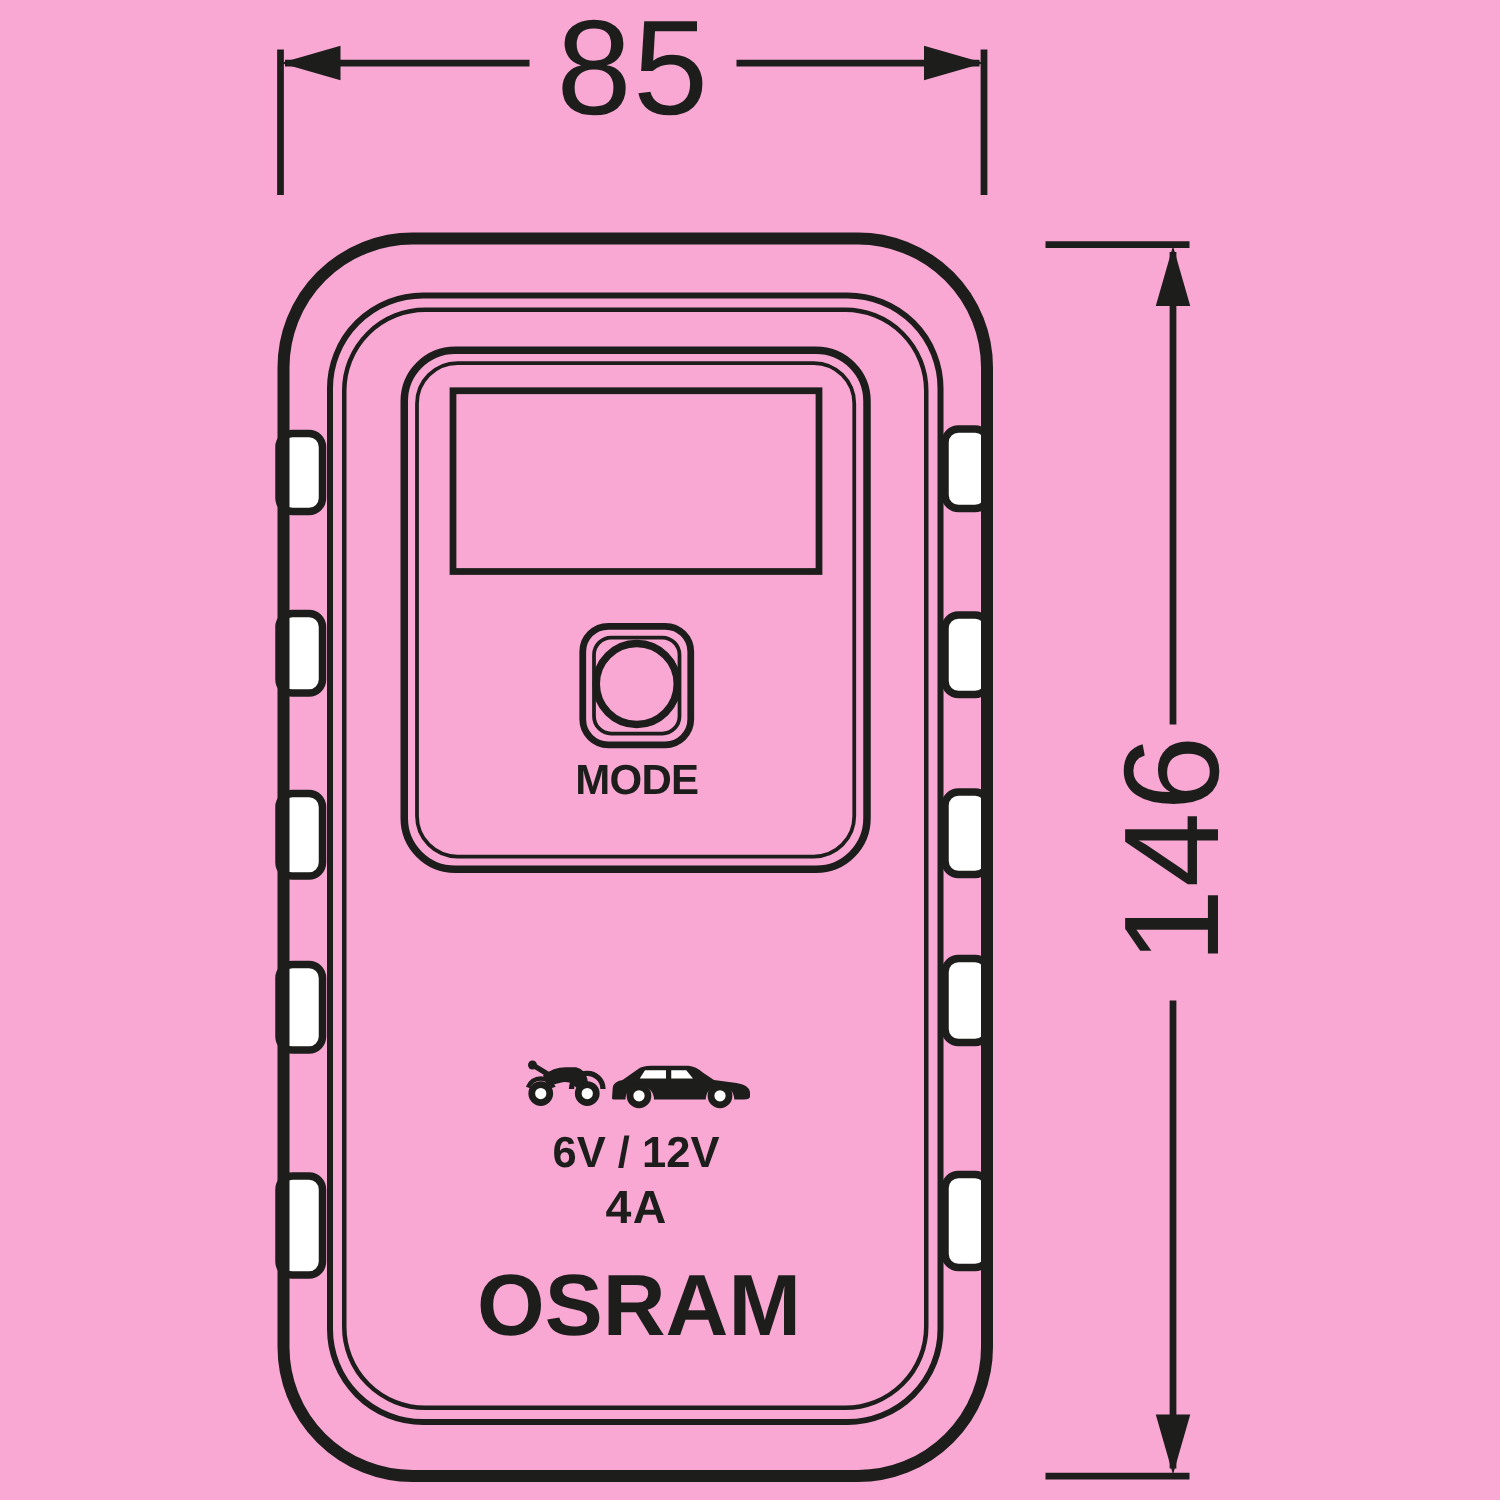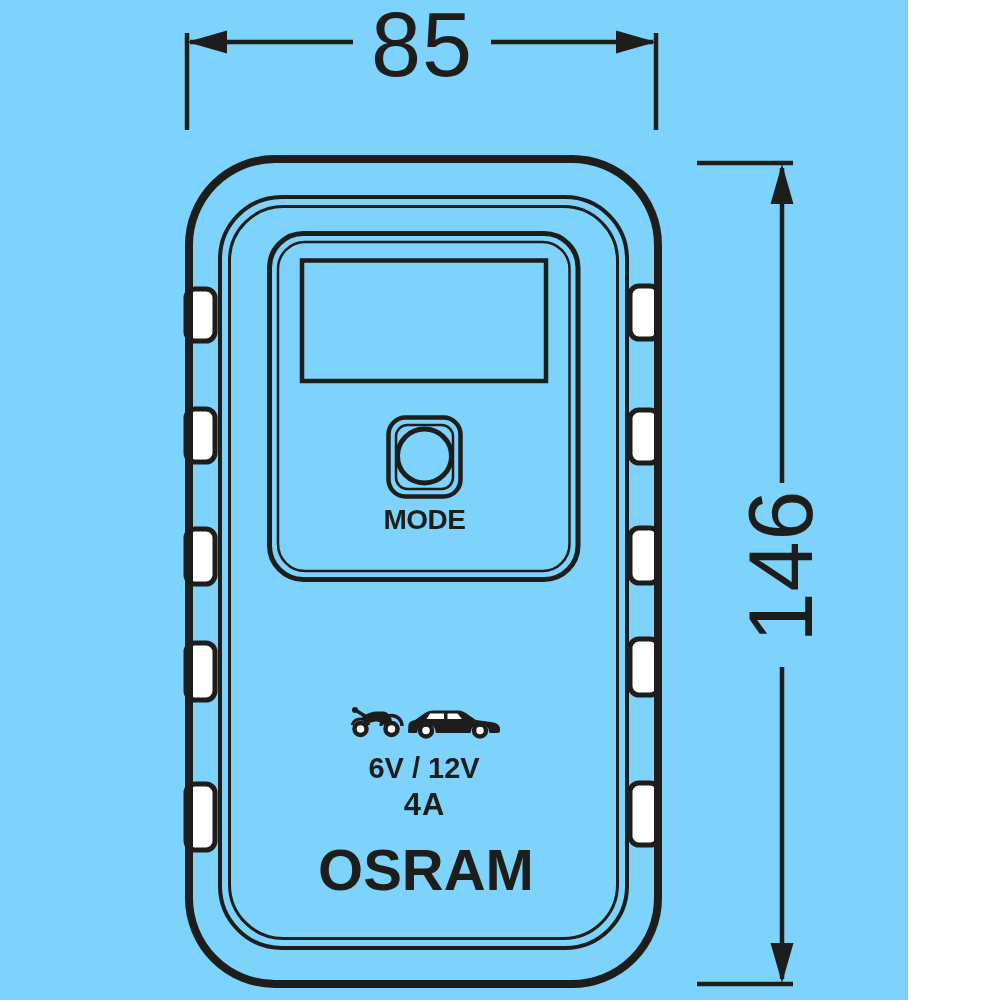--- a/index.html
+++ b/index.html
@@ -1,16 +1,16 @@
 <!DOCTYPE html>
 <html><head>
 <meta charset="utf-8">
 <style>
   html,body{margin:0;padding:0;background:#ffffff;}
-  #stage{position:relative;width:908px;height:1000px;background:#7dd3fc;overflow:hidden;}
+  #stage{position:relative;width:1000px;height:1000px;background:#f9a8d4;overflow:hidden;}
   svg{display:block;}
   .stroke{stroke:#1d1d1b;fill:none;stroke-linecap:butt;}
   .fillink{fill:#1d1d1b;stroke:none;}
   .fillwhite{fill:#ffffff;}
   .dimline{stroke:#1d1d1b;stroke-width:4.5;fill:none;}
   text{font-family:"Liberation Sans","DejaVu Sans",sans-serif;fill:#1d1d1b;}
   .dim-text{font-size:90px;font-weight:400;letter-spacing:1px;}
   .mode-text{font-size:28px;font-weight:700;letter-spacing:-0.5px;}
   .volt-text{font-size:29px;font-weight:700;}
   .amp-text{font-size:31px;font-weight:700;letter-spacing:1px;}

